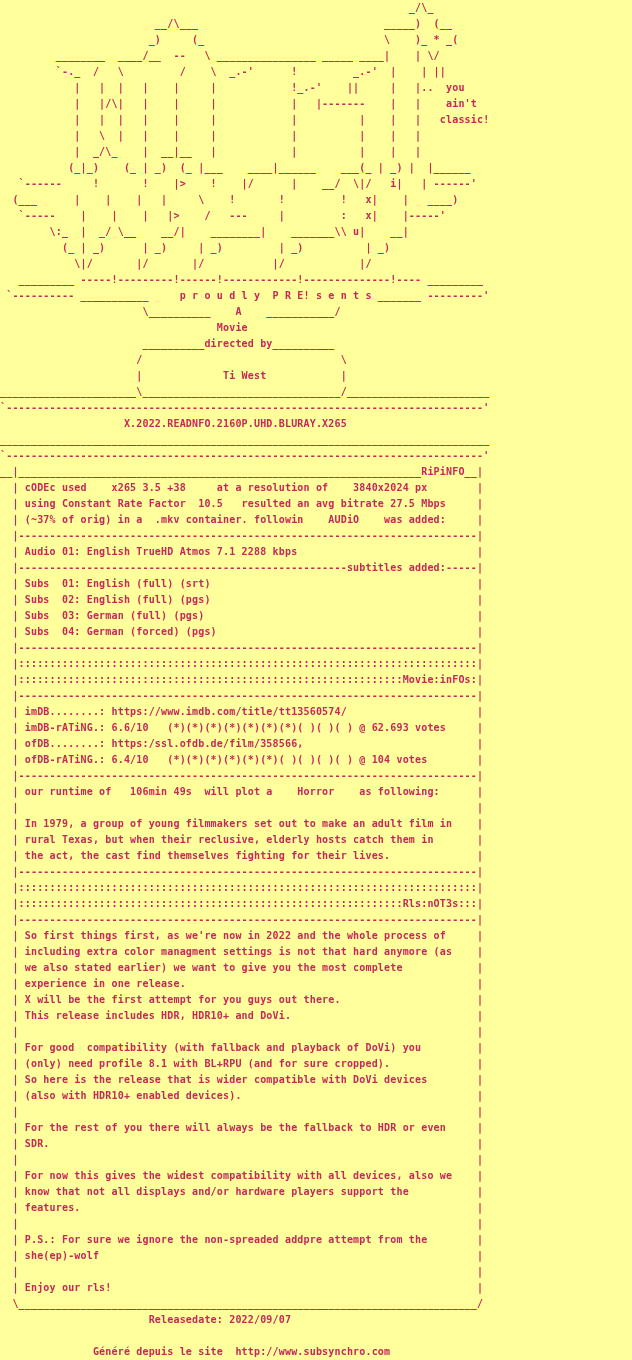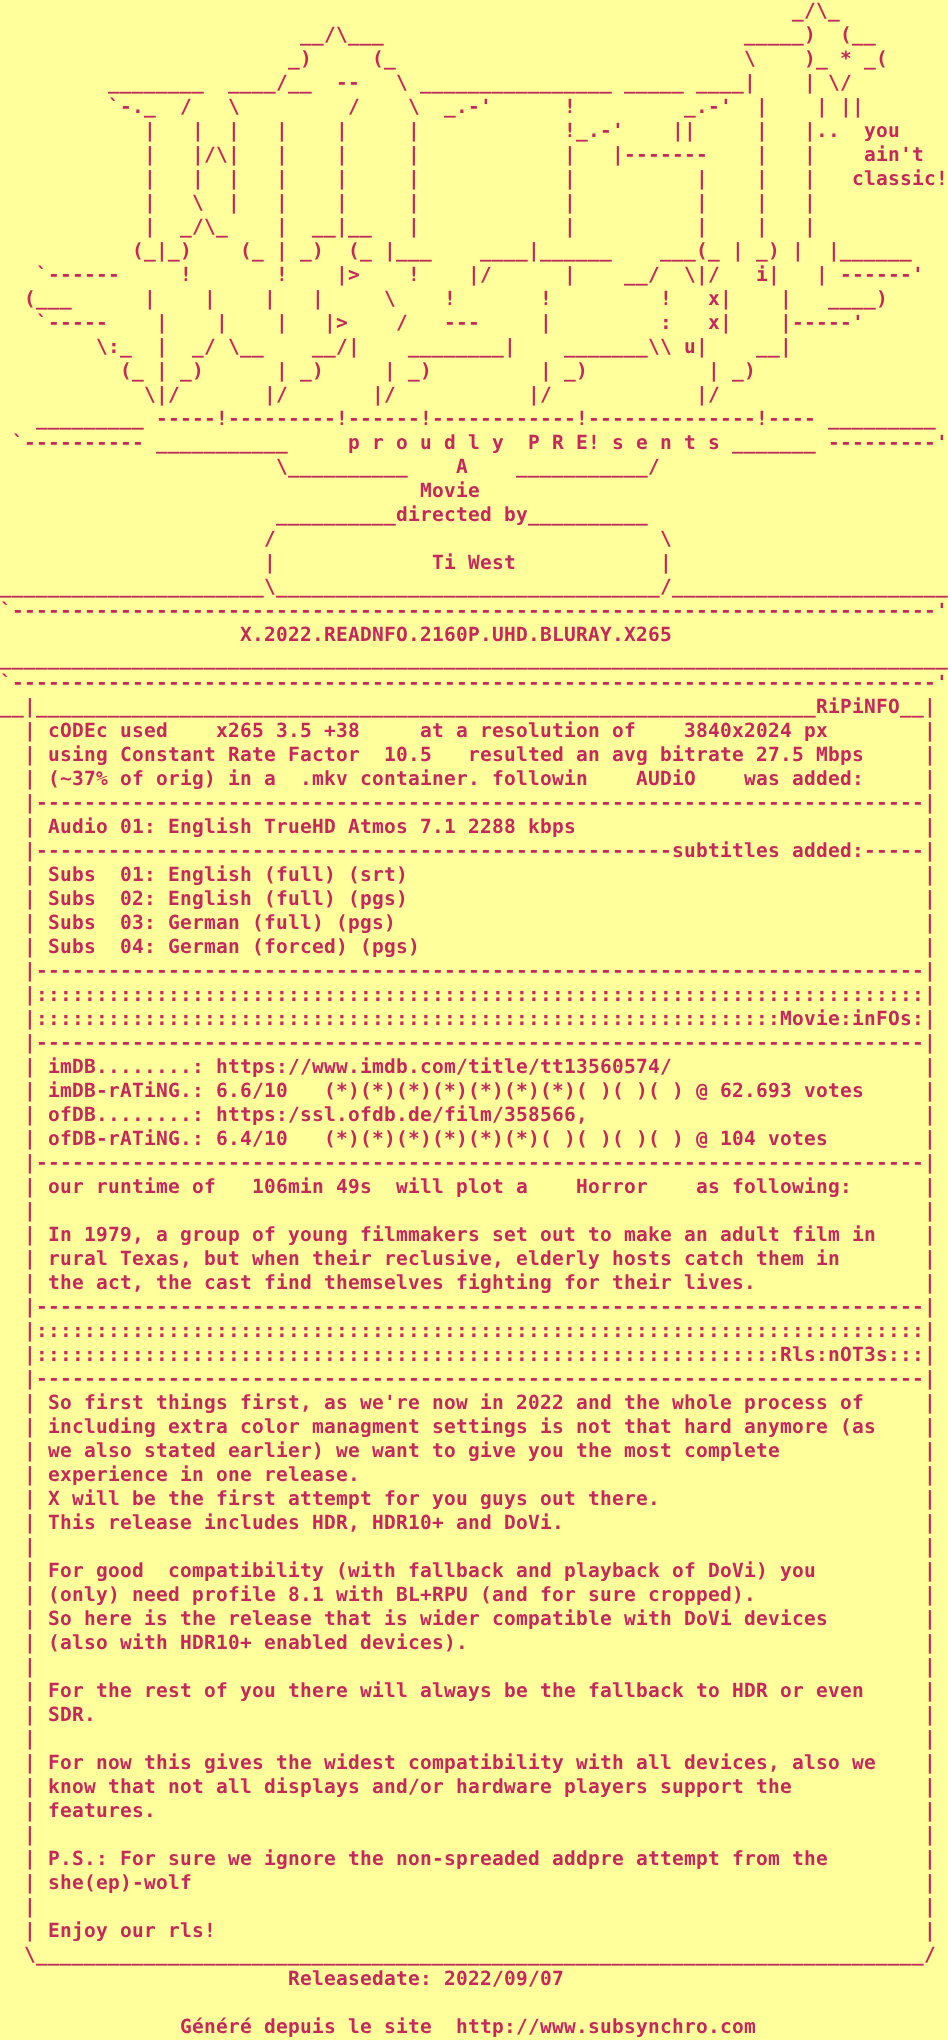--- a/index.html
+++ b/index.html
@@ -6,21 +6,21 @@
     margin:0;padding:0;
     width:632px;height:1360px;
     overflow:hidden;
     background:#FFFF9C;
   }
   pre#nfo{
     margin:0;padding:0;
     position:absolute;top:0;left:0;
     font-family:"DejaVu Sans Mono","Liberation Mono",monospace;
     font-weight:bold;
-    font-size:13px;
+    font-size:10px;
     line-height:16px;
     letter-spacing:0.174px;
     color:#C5295B;
     white-space:pre;
   }
 </style>
 </head>
 <body>
 
 <div>

